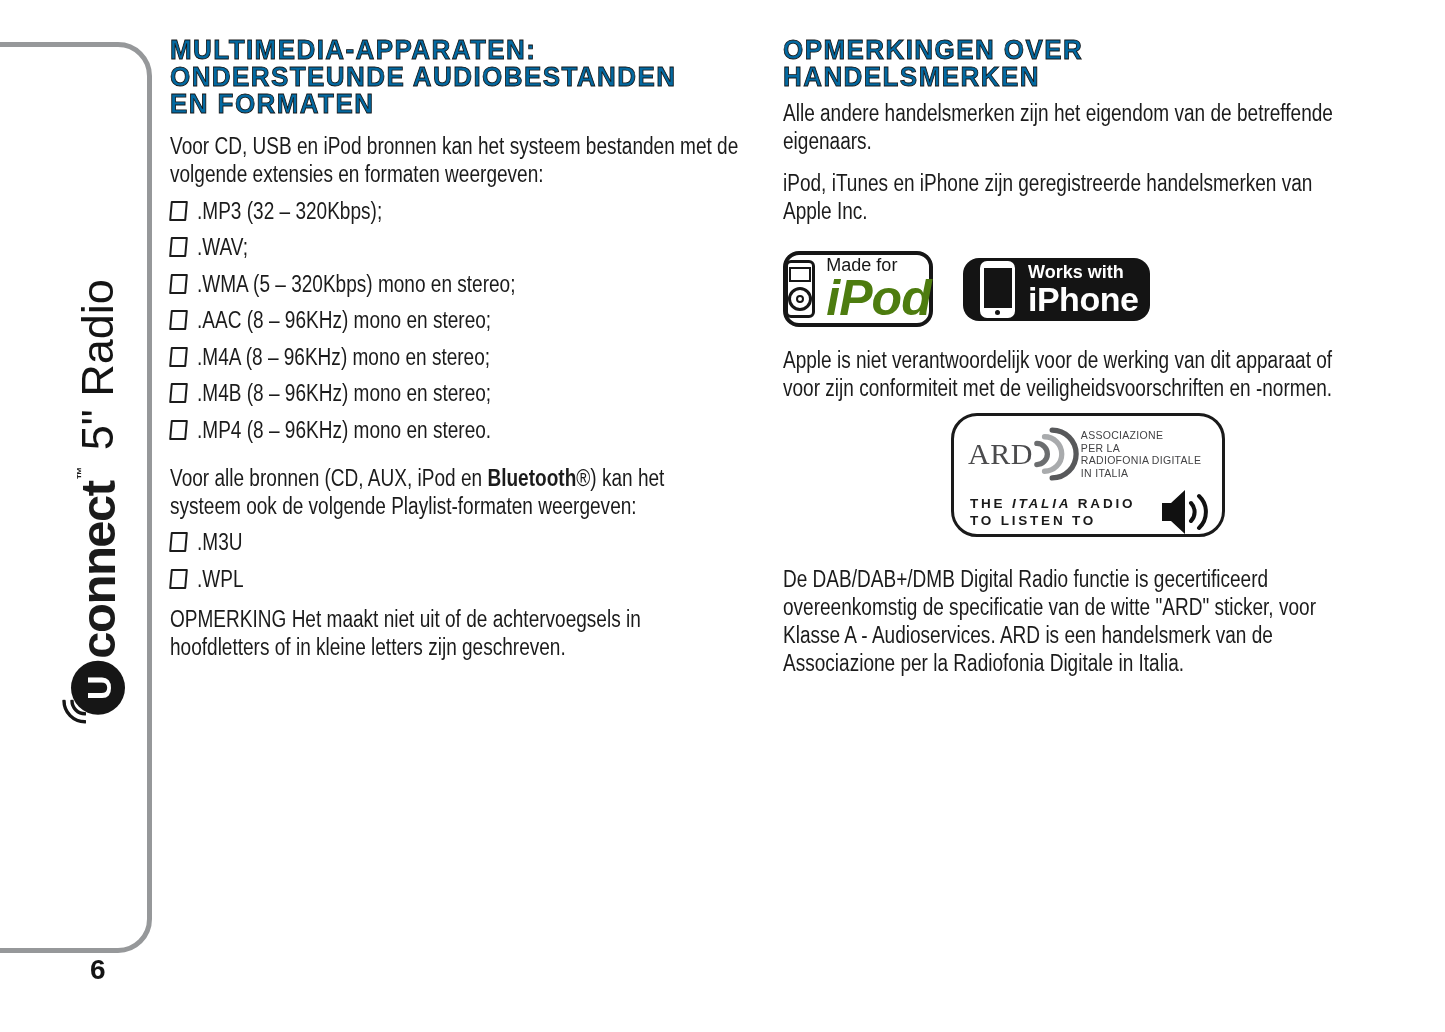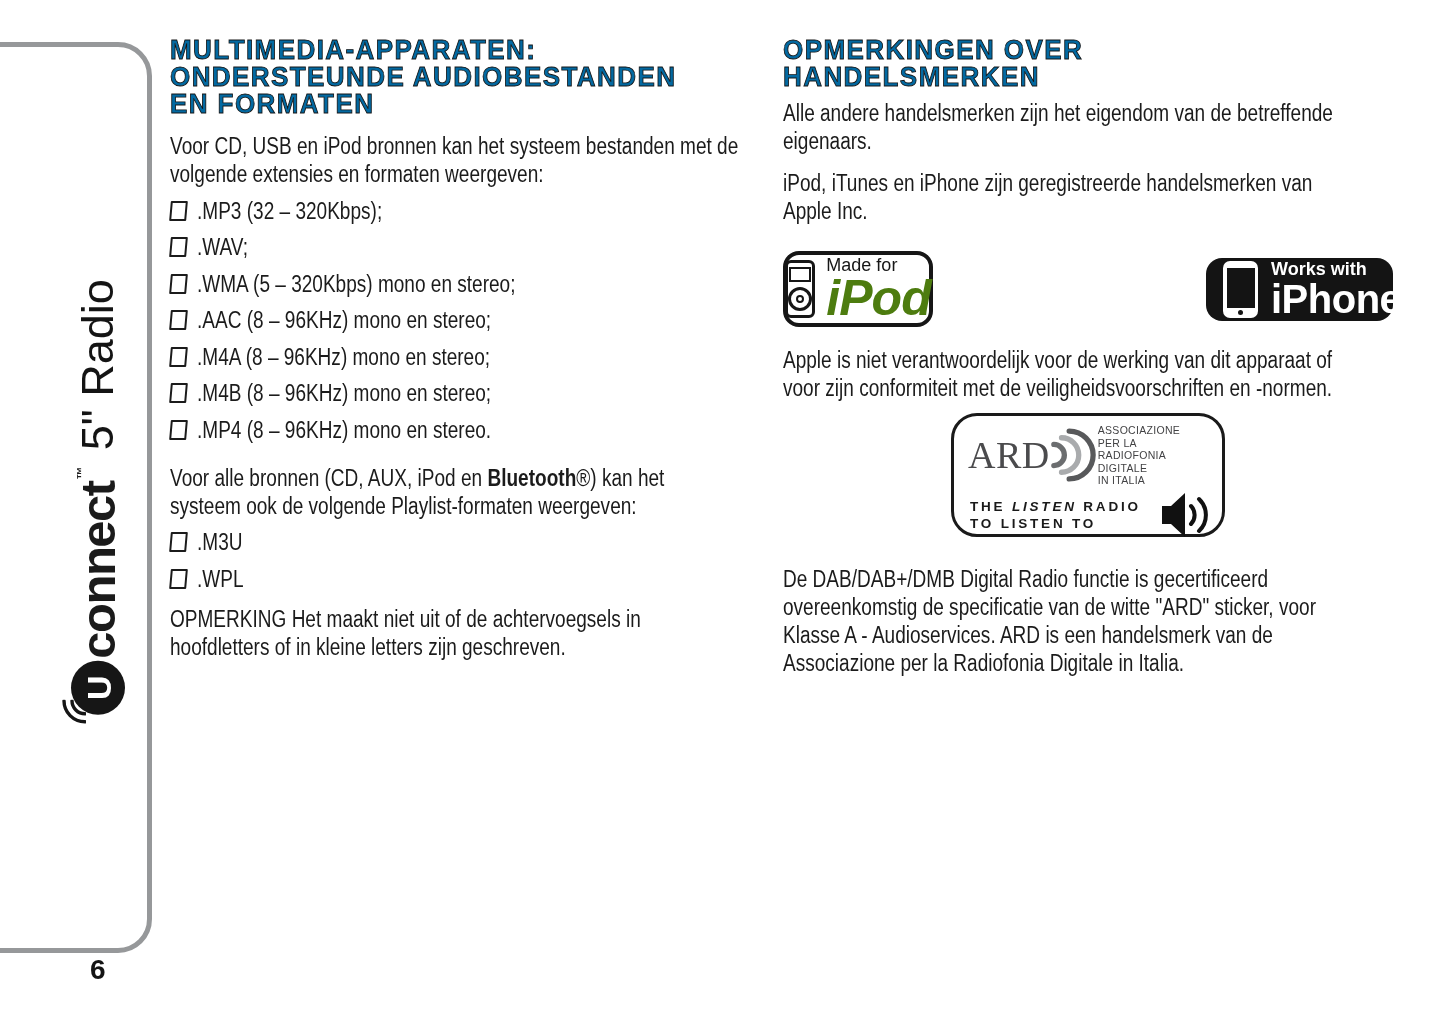--- a/index.html
+++ b/index.html
@@ -51,21 +51,21 @@
     transform:scaleX(0.81); transform-origin:0 50%;
   }
   .fmt { display:flex; align-items:center; margin-top:8.5px; }
   .sq {
     flex:0 0 auto; width:13px; height:16px;
     border:2.5px solid #1b1b1b; border-radius:1px;
     transform:skewX(-5deg); margin-right:10px;
   }
 
   
-  .badges { display:flex; justify-content:space-between; align-items:center; gap:30px; margin-top:26px; }
+  .badges { display:flex; justify-content:flex-start; align-items:center; gap:30px; margin-top:26px; }
   .badge-ipod {
     width:150px; height:76px; box-sizing:border-box; background:#fff;
     border:4px solid #161616; border-radius:16px;
     display:flex; align-items:center; justify-content:center; gap:11px;
   }
   .ipod-icon {
     width:38px; height:58px; box-sizing:border-box; border:3.5px solid #161616; border-radius:6px;
     display:flex; flex-direction:column; align-items:center; justify-content:space-evenly;
   }
   .ipod-screen { width:22px; height:15px; box-sizing:border-box; border:2.5px solid #161616; }
@@ -78,32 +78,32 @@
   .badge-ipod .t2 { font-size:50px; font-weight:bold; color:#4d7c0f; line-height:0.95; letter-spacing:-1px;font-style:italic; }
 
   .badge-iphone {
     width:187px; height:63px; box-sizing:border-box; background:#141414;
     border-radius:16px; display:flex; align-items:center; gap:13px; padding-left:17px;
   }
   .iphone-icon { position:relative; width:35px; height:57px; background:#ffffff; border-radius:7px; flex:0 0 auto; }
   .iphone-screen { position:absolute; left:3.5px; right:3.5px; top:7px; bottom:10px; background:#141414; }
   .iphone-home { position:absolute; left:50%; bottom:2.5px; width:5px; height:5px; margin-left:-2.5px; background:#141414; border-radius:50%; }
   .badge-iphone .t1 { font-size:18px; font-weight:bold; color:#fff; line-height:1.1; }
-  .badge-iphone .t2 { font-size:40px; font-weight:bold; color:#fff; line-height:0.95; letter-spacing:-0.5px; }
+  .badge-iphone .t2 { font-size:34px; font-weight:bold; color:#fff; line-height:0.95; letter-spacing:-0.5px; }
 
   
   .ard-wrap { display:flex; justify-content:center; margin-top:11px; }
   .ard {
     width:274px; height:124px; box-sizing:border-box;
     border:3px solid #1a1a1a; border-radius:26px;
     padding:8px 12px 8px 14px; background:#fff;
   }
   .ard-top { display:flex; align-items:center; }
   .ard-name {
-    font-family:"Liberation Serif", serif; font-size:38px; line-height:1;
+    font-family:"Liberation Serif", serif; font-size:30px; line-height:1;
     color:#4b4b4d; letter-spacing:0.5px;
   }
   .ard-waves { margin:0 2px 0 0; flex:0 0 auto; }
   .ard-assoc { font-size:10.5px; line-height:12.5px; color:#424244; letter-spacing:0.3px; font-weight:500; }
   .ard-bottom { display:flex; align-items:center; justify-content:space-between; margin-top:3px; padding-left:2px; }
   .ard-tag { font-size:13.5px; font-weight:bold; letter-spacing:2.8px; color:#1a1a1a; line-height:17px; }
   .ard-tag .it { font-style:italic; }
 
   b { font-weight:bold; }
 </style>
@@ -249,21 +249,21 @@
         </svg>
         <span class="ard-assoc">
           <div>ASSOCIAZIONE</div>
           <div>PER LA</div>
           <div>RADIOFONIA DIGITALE</div>
           <div>IN ITALIA</div>
         </span>
       </div>
       <div class="ard-bottom">
         <span class="ard-tag">
-          <div><span>THE </span><span class="it">LISTEN</span><span> RADIO</span></div>
+          <div><span>THE </span><span class="it">ITALIA</span><span> RADIO</span></div>
           <div>TO LISTEN TO</div>
         </span>
         <svg width="50" height="50" viewBox="0 0 50 50">
           <polygon points="2,16 11,16 25,3 25,47 11,34 2,34" fill="#111111"></polygon>
           <path d="M 31 16 A 13 13 0 0 1 31 34" fill="none" stroke="#111111" stroke-width="4" stroke-linecap="round"></path>
           <path d="M 39 9 A 22 22 0 0 1 39 41" fill="none" stroke="#111111" stroke-width="4" stroke-linecap="round"></path>
         </svg>
       </div>
     </div>
   </div>

